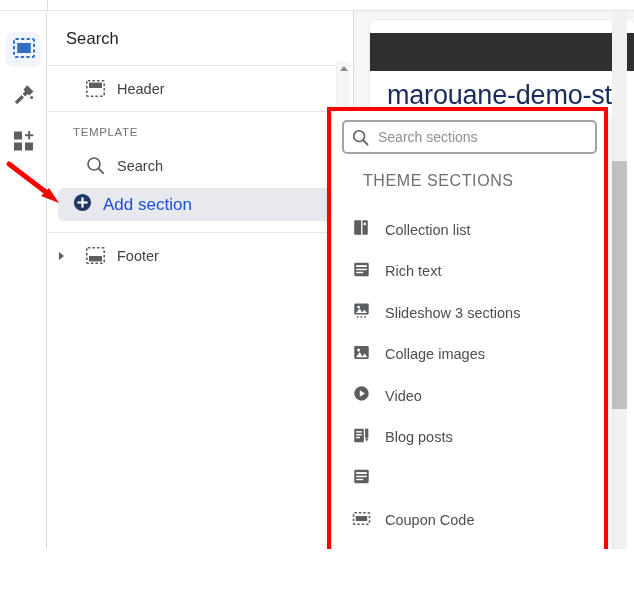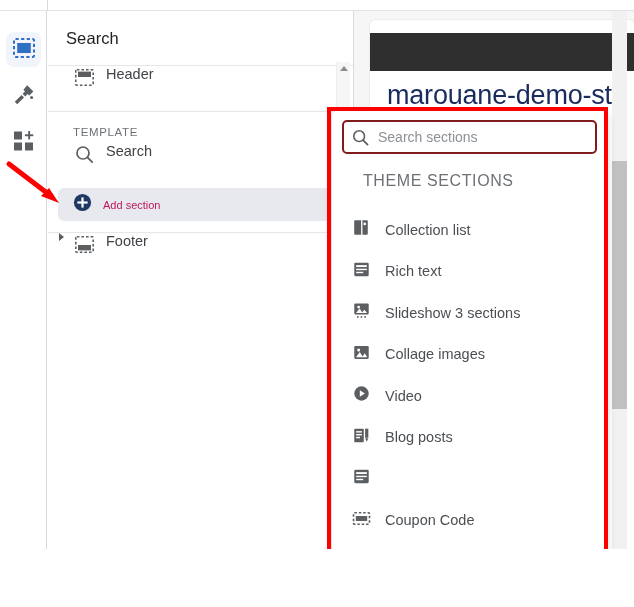--- a/index.html
+++ b/index.html
@@ -43,42 +43,42 @@
     background: #ffffff; border-right: 1px solid #d8dadd;
   }
   .panel-header {
     height: 55px; display: flex; align-items: center;
     padding-left: 18px; border-bottom: 1px solid #e6e7e9;
   }
   .panel-header-title {
     font-size: 16.5px; color: #202223; letter-spacing: .1px;
   }
   .tree-row {
-    display: flex; align-items: flex-start; height: 45px;
-    padding-left: 25px; cursor: pointer; position: relative;
+    display: flex; align-items: center; height: 45px;
+    padding-left: 36px; cursor: pointer; position: relative;
   }
   .tree-row .row-icon {
     width: 22px; height: 22px; display: flex; align-items: center;
     justify-content: center; margin-right: 11px; flex: 0 0 22px;
   }
   .tree-row .row-label { font-size: 14.5px; color: #3f4246; }
   .tree-sep { height: 1px; background: #e6e7e9; margin: 0; }
 
   .group-label {
     font-size: 11.5px; color: #6d7175; letter-spacing: .65px;
     padding: 14px 0 5px 25px;
   }
 
   .add-section-row {
     margin: 0 10px; height: 33px; border-radius: 6px;
     background: #e7e9ee; display: flex; align-items: center;
     padding-left: 15px; cursor: pointer;
   }
   .add-section-row .row-icon { margin-right: 11px; }
-  .add-section-row .row-label { font-size: 11px; color: #be185d; }
+  .add-section-row .row-label { font-size: 17px; color: #1d4ed8; }
 
   .tri {
     position: absolute; left: 11px; width: 0; height: 0;
     border-left: 5px solid #5c5f62;
     border-top: 4px solid transparent; border-bottom: 4px solid transparent;
   }
 
   
   .panel-scroll {
     position: absolute; left: 336px; top: 62px; width: 14px; height: 545px;
@@ -128,21 +128,21 @@
 
   
   .dropdown {
     position: absolute; left: 331px; top: 110px; width: 277px; height: 491px;
     background: #ffffff; border: 1px solid #e1e3e5; border-radius: 6px;
     box-shadow: 0 3px 9px rgba(23,24,24,.16);
     overflow: hidden;
   }
   .dd-search-wrap { padding: 9px 10px 6px 10px; }
   .dd-search {
-    height: 34px; border: 2px solid #7f1d1d; border-radius: 5px;
+    height: 34px; border: 2px solid #a3a3a3; border-radius: 5px;
     display: flex; align-items: center; padding: 4px 8px;
     background: #ffffff;
   }
   .dd-search .search-ico { margin-right: 9px; display: flex; }
   .dd-search input {
     border: 0; outline: 0; font-size: 14px; color: #6d7175;
     font-family: "Liberation Sans", sans-serif; width: 100%; background: transparent;
   }
   .dd-search input::placeholder { color: #8c9196; }
 

